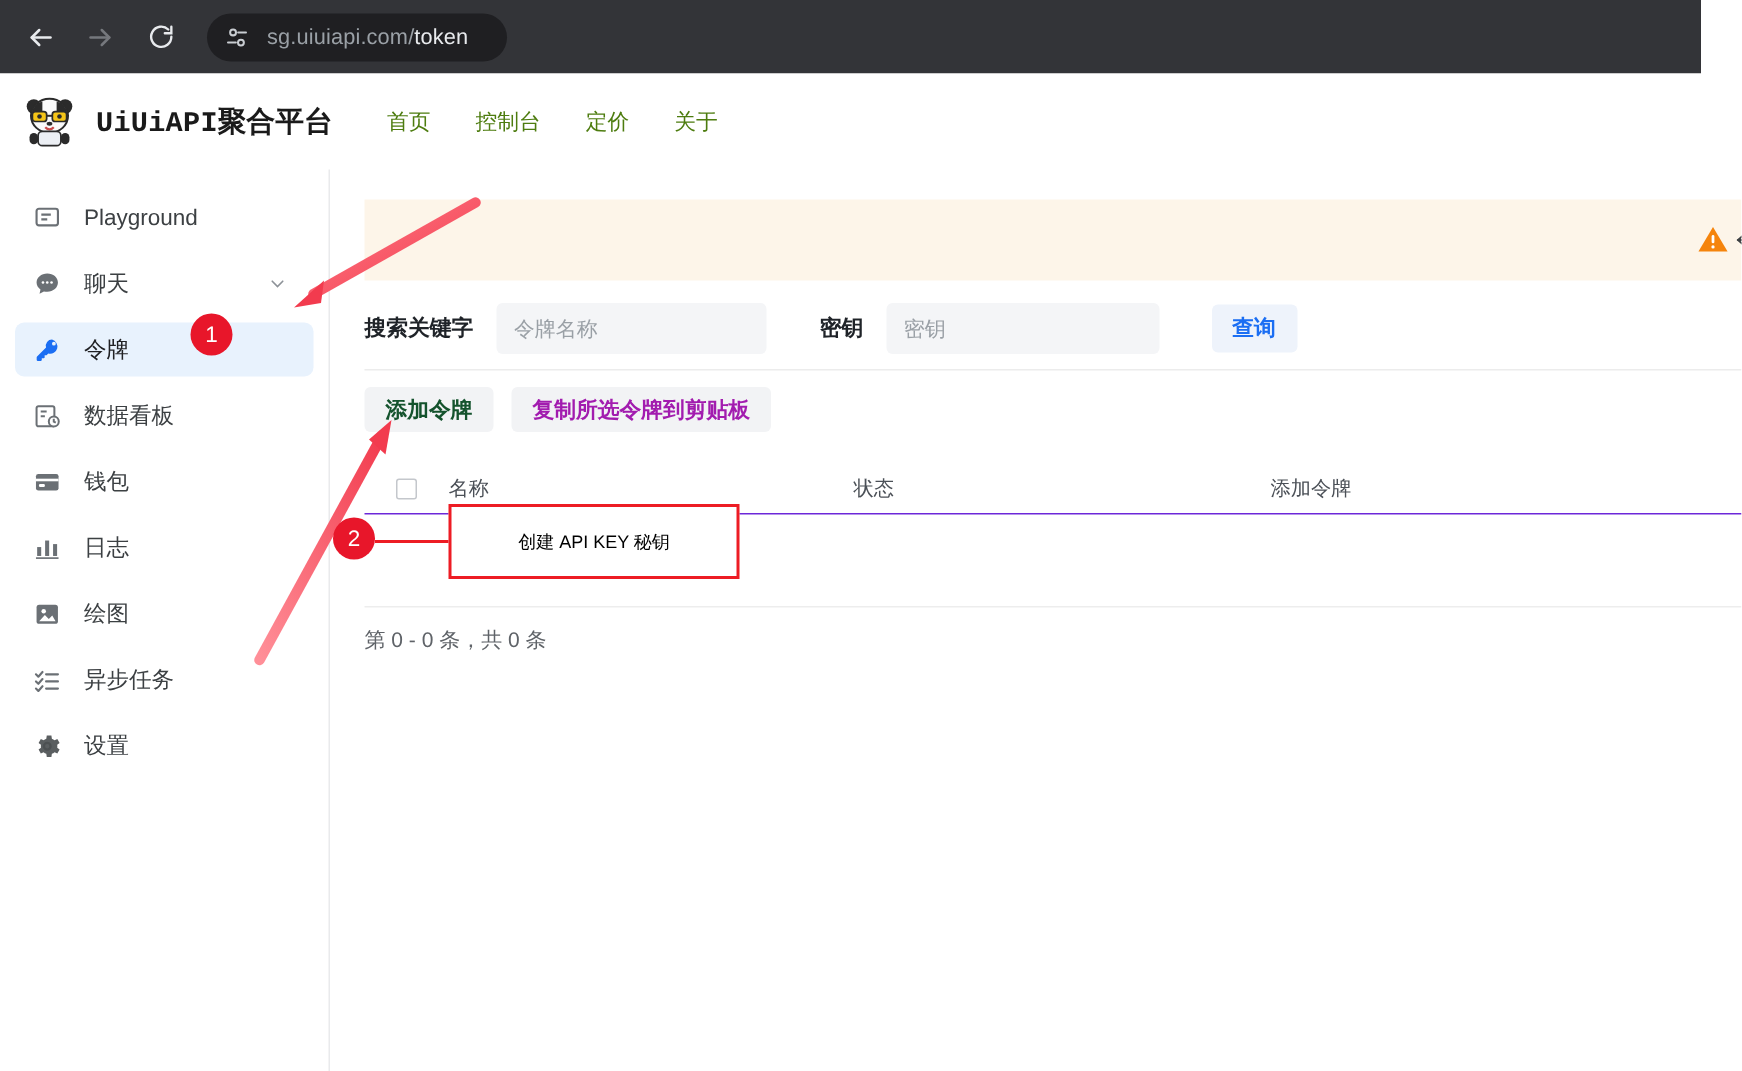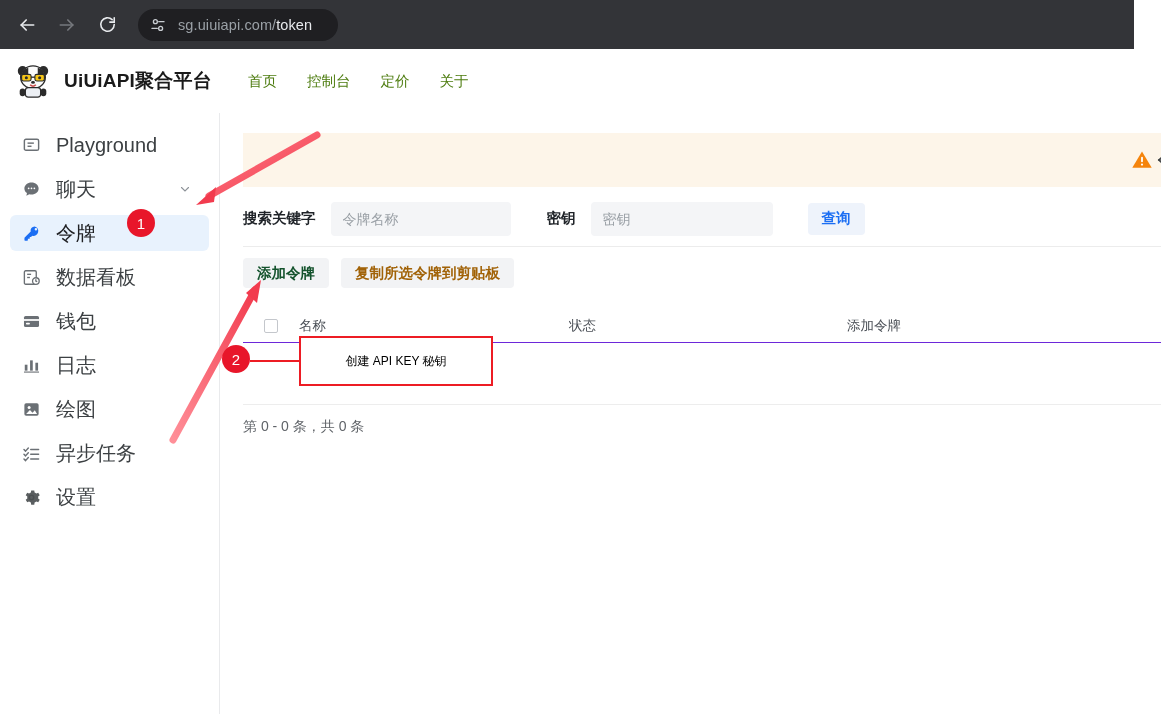--- a/index.html
+++ b/index.html
@@ -34,21 +34,21 @@
   .url-text {
     font-size: 14.5px; color: #e8eaed; white-space: nowrap;
     letter-spacing: 0.1px;
   }
   .url-text .dim { color: #9aa0a6; }
 
   
   .site-header {
     position: absolute; left: 0; top: 49px; width: 1161px; height: 64px;
     background: #ffffff;
-    display: flex; align-items: center;
+    display: flex; align-items: center; font-family: Liberation Mono, monospace;
   }
   .logo-wrap { margin-left: 14px; width: 38px; height: 38px; flex: 0 0 auto; }
   .brand {
     margin-left: 12px; font-size: 19px; font-weight: bold; color: #1a1a1a;
     letter-spacing: 0.2px; white-space: nowrap;
   }
   .topnav { display: flex; align-items: center; margin-left: 36px; }
   .topnav a {
     font-size: 14.5px; color: #4d7c0f; text-decoration: none;
     margin-right: 30px; white-space: nowrap;
@@ -68,21 +68,21 @@
     border-radius: 6px;
     padding-left: 10px;
   }
   .side-item.active { background: #e8f2fd; }
   .side-ico {
     width: 22px; height: 22px; flex: 0 0 auto;
     display: flex; align-items: center; justify-content: center;
     margin-right: 14px;
   }
   .side-label {
-    font-size: 20px; color: #3c4043; white-space: nowrap;
+    font-size: 15px; color: #3c4043; white-space: nowrap;
   }
   .side-item.active .side-label { color: #202124; }
   .chev {
     position: absolute; right: 18px; top: 50%; transform: translateY(-50%);
     width: 12px; height: 12px;
   }
 
   
   .main {
     position: absolute; left: 220px; top: 113px;
@@ -136,21 +136,21 @@
     position: absolute; left: 23px; top: 145px;
     display: flex; align-items: center;
   }
   .act-btn {
     height: 30px; background: #f2f3f5; border: none; border-radius: 4px;
     font-size: 14.5px; font-weight: bold;
     padding: 0 14px; cursor: pointer; white-space: nowrap;
     font-family: "Liberation Sans", "DejaVu Sans", sans-serif;
   }
   #add-token-btn { color: #14532d; }
-  #copy-token-btn { color: #a16207; margin-left: 12px; }
+  #copy-token-btn { color: #a21caf; margin-left: 12px; }
 
   .table-head {
     position: absolute; left: 23px; top: 196px;
     width: 918px; height: 34px;
     display: flex; align-items: center;
     border-bottom: 1px solid #6d28d9;
   }
   .th-check { width: 56px; display: flex; justify-content: center; }
   .chkbox {
     width: 14px; height: 14px; border: 1px solid #c4c7cc;

